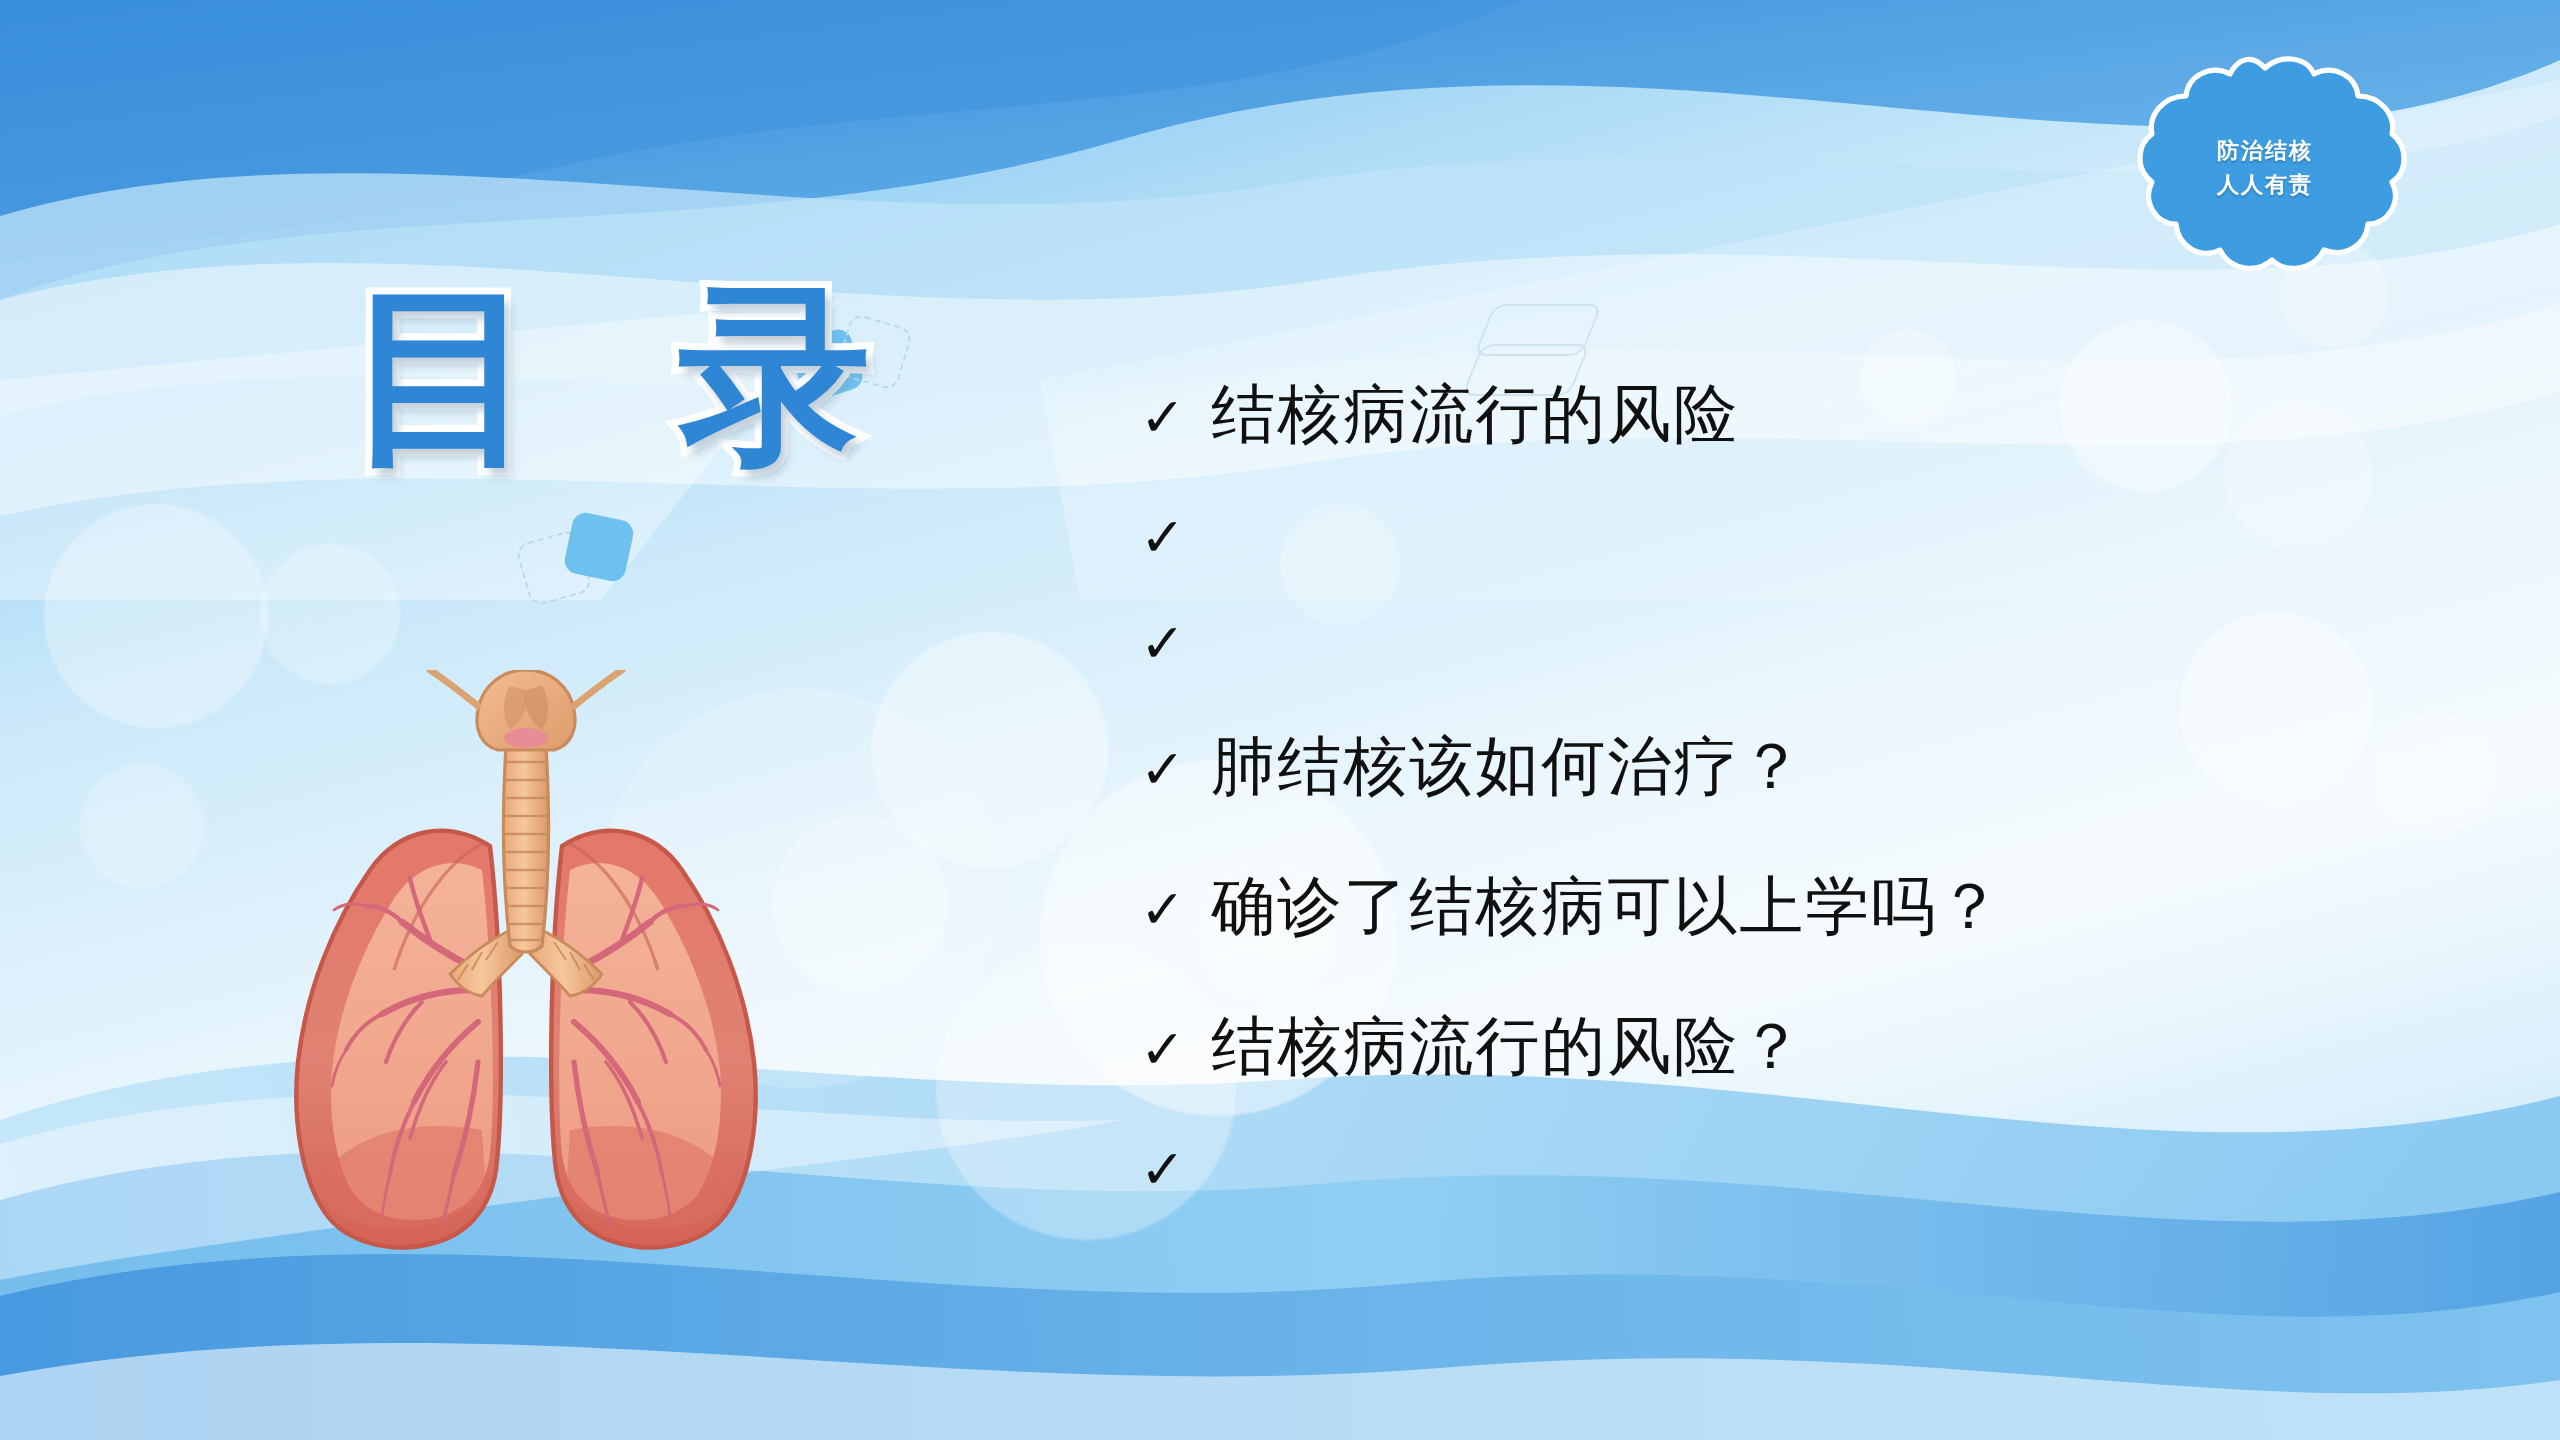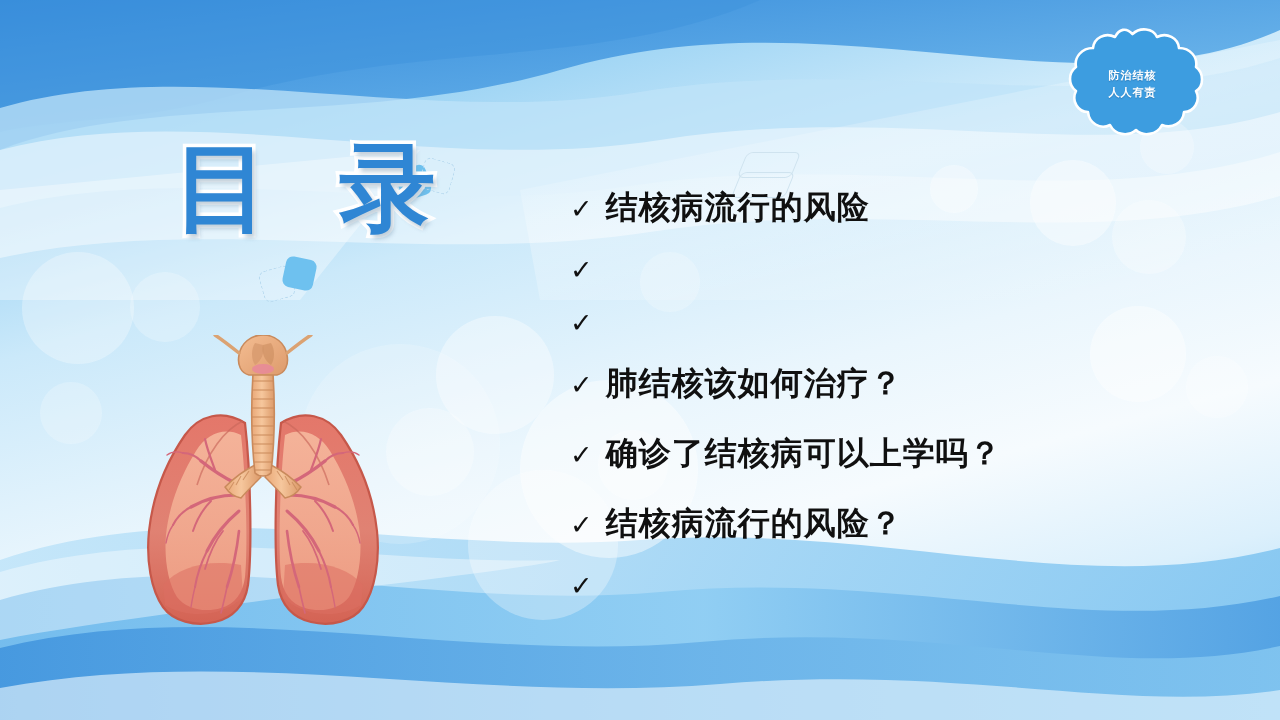--- a/index.html
+++ b/index.html
@@ -49,21 +49,21 @@
   }
 
   
   .toc{position:absolute;left:570px;top:186px;width:620px;}
   .toc-item{display:flex;align-items:baseline;margin-bottom:26px;}
   .check{
     font-size:27px;color:#111;margin-right:13px;line-height:1;
     font-family:"DejaVu Sans","Liberation Sans",sans-serif;flex:0 0 auto;
   }
   .toc-label{
-    font-size:32px;font-weight:700;color:#101010;letter-spacing:1px;white-space:nowrap;
+    font-size:32px;font-weight:400;color:#101010;letter-spacing:1px;white-space:nowrap;
     font-family:"DejaVu Sans","Liberation Sans",sans-serif;
   }
 
   
   .lungs{position:absolute;left:103px;top:335px;width:320px;height:310px;}
 </style>
 </head>
 <body>
 
 <div class="slide">

